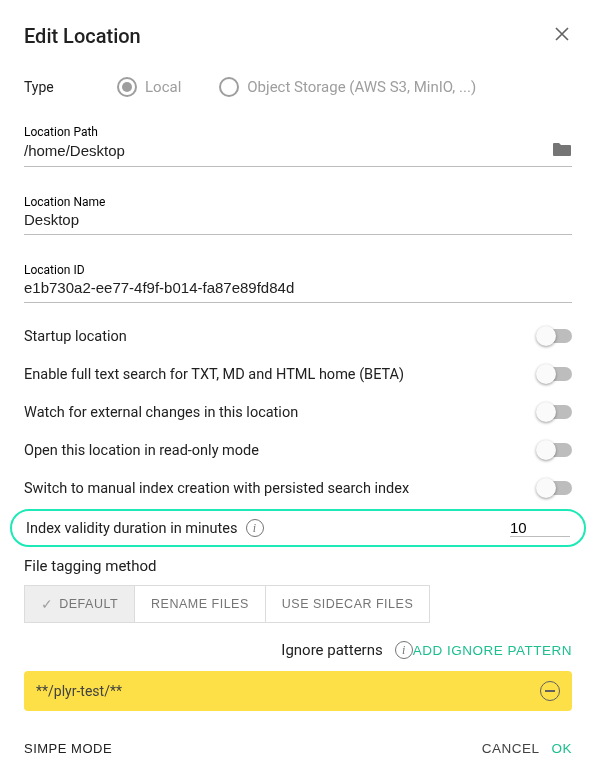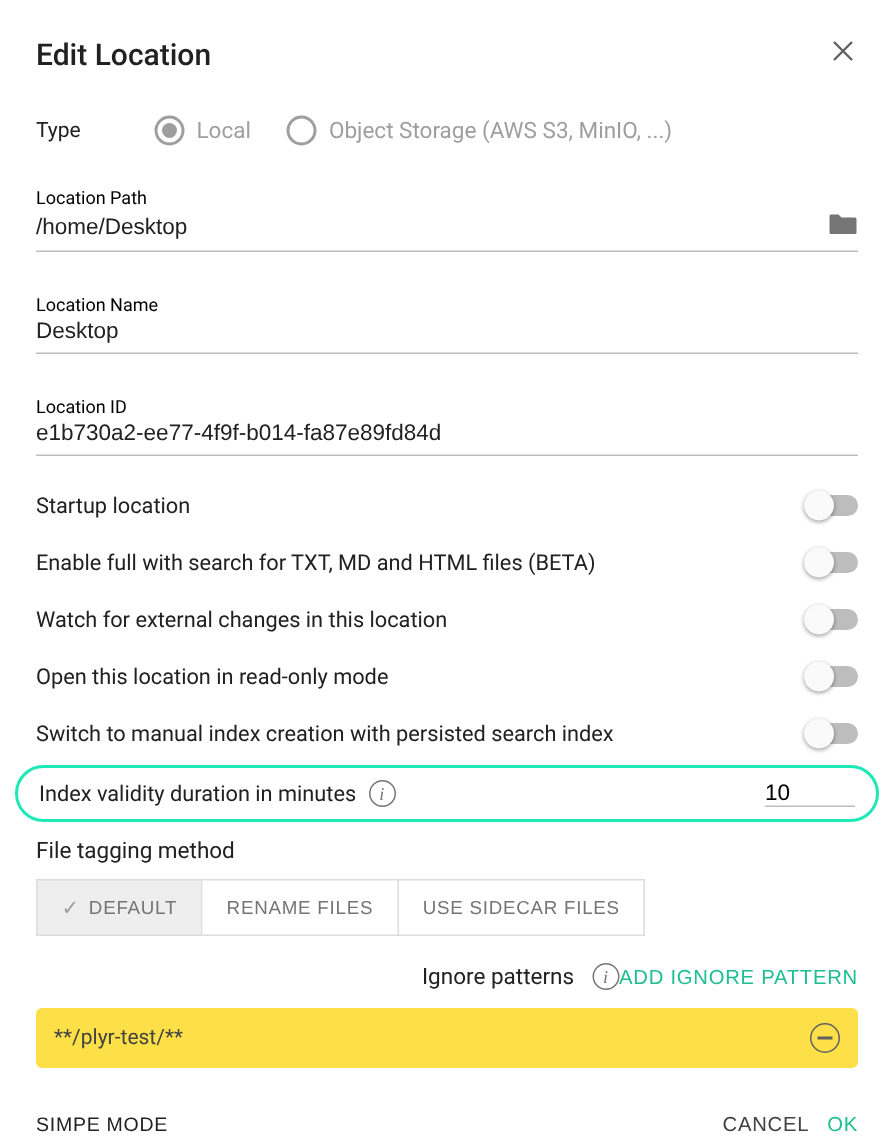--- a/index.html
+++ b/index.html
@@ -10,21 +10,21 @@
     height: 761px;
     position: relative;
     color: #212121;
     font-size: 14px;
   }
   .dialog { padding: 24px 24px 12px 24px; }
   .header { display: flex; justify-content: space-between; align-items: flex-start; margin-bottom: 28px; }
   .title { font-size: 20px; font-weight: 500; color: #212121; }
   .close-btn { background: none; border: none; color: #616161; cursor: pointer; font-size: 18px; padding: 2px; }
 
-  .type-row { display: flex; align-items: center; gap: 24px; margin-bottom: 18px; padding-left:0; }
+  .type-row { display: flex; align-items: center; gap: 38px; margin-bottom: 18px; padding-left:0; }
   .type-label { font-size: 14px; color: #212121; width: 55px; }
   .radio-opt { display: inline-flex; align-items: center; gap: 8px; color: #9e9e9e; font-size: 15px; cursor: pointer; }
   .radio-outer { width: 20px; height: 20px; border: 2px solid #9e9e9e; border-radius: 50%; display: inline-flex; align-items: center; justify-content: center; }
   .radio-inner { width: 10px; height: 10px; background: #9e9e9e; border-radius: 50%; }
 
   .field { margin-bottom: 14px; }
   .field-label { font-size: 12px; color: #000000; margin-bottom: 2px; display:block;margin-top:28px; }
   .field-input-wrap { display: flex; border-bottom: 1px solid #bdbdbd; padding-bottom: 6px; }
   .field-input { border: none; outline: none; font-size: 15px; color: #212121; flex: 1; background: transparent; }
   .folder-icon { color: #757575; }
@@ -113,21 +113,21 @@
     </div>
   </div>
 
   <div class="row">
     <span class="row-label">Startup location</span>
     <div class="toggle">
         <div class="toggle-thumb"></div>
       </div>
   </div>
   <div class="row">
-    <span class="row-label">Enable full with search for TXT, MD and HTML files (BETA)</span>
+    <span class="row-label">Enable full text search for TXT, MD and HTML home (BETA)</span>
     <div class="toggle">
         <div class="toggle-thumb"></div>
       </div>
   </div>
   <div class="row">
     <span class="row-label">Watch for external changes in this location</span>
     <div class="toggle">
         <div class="toggle-thumb"></div>
       </div>
   </div>

